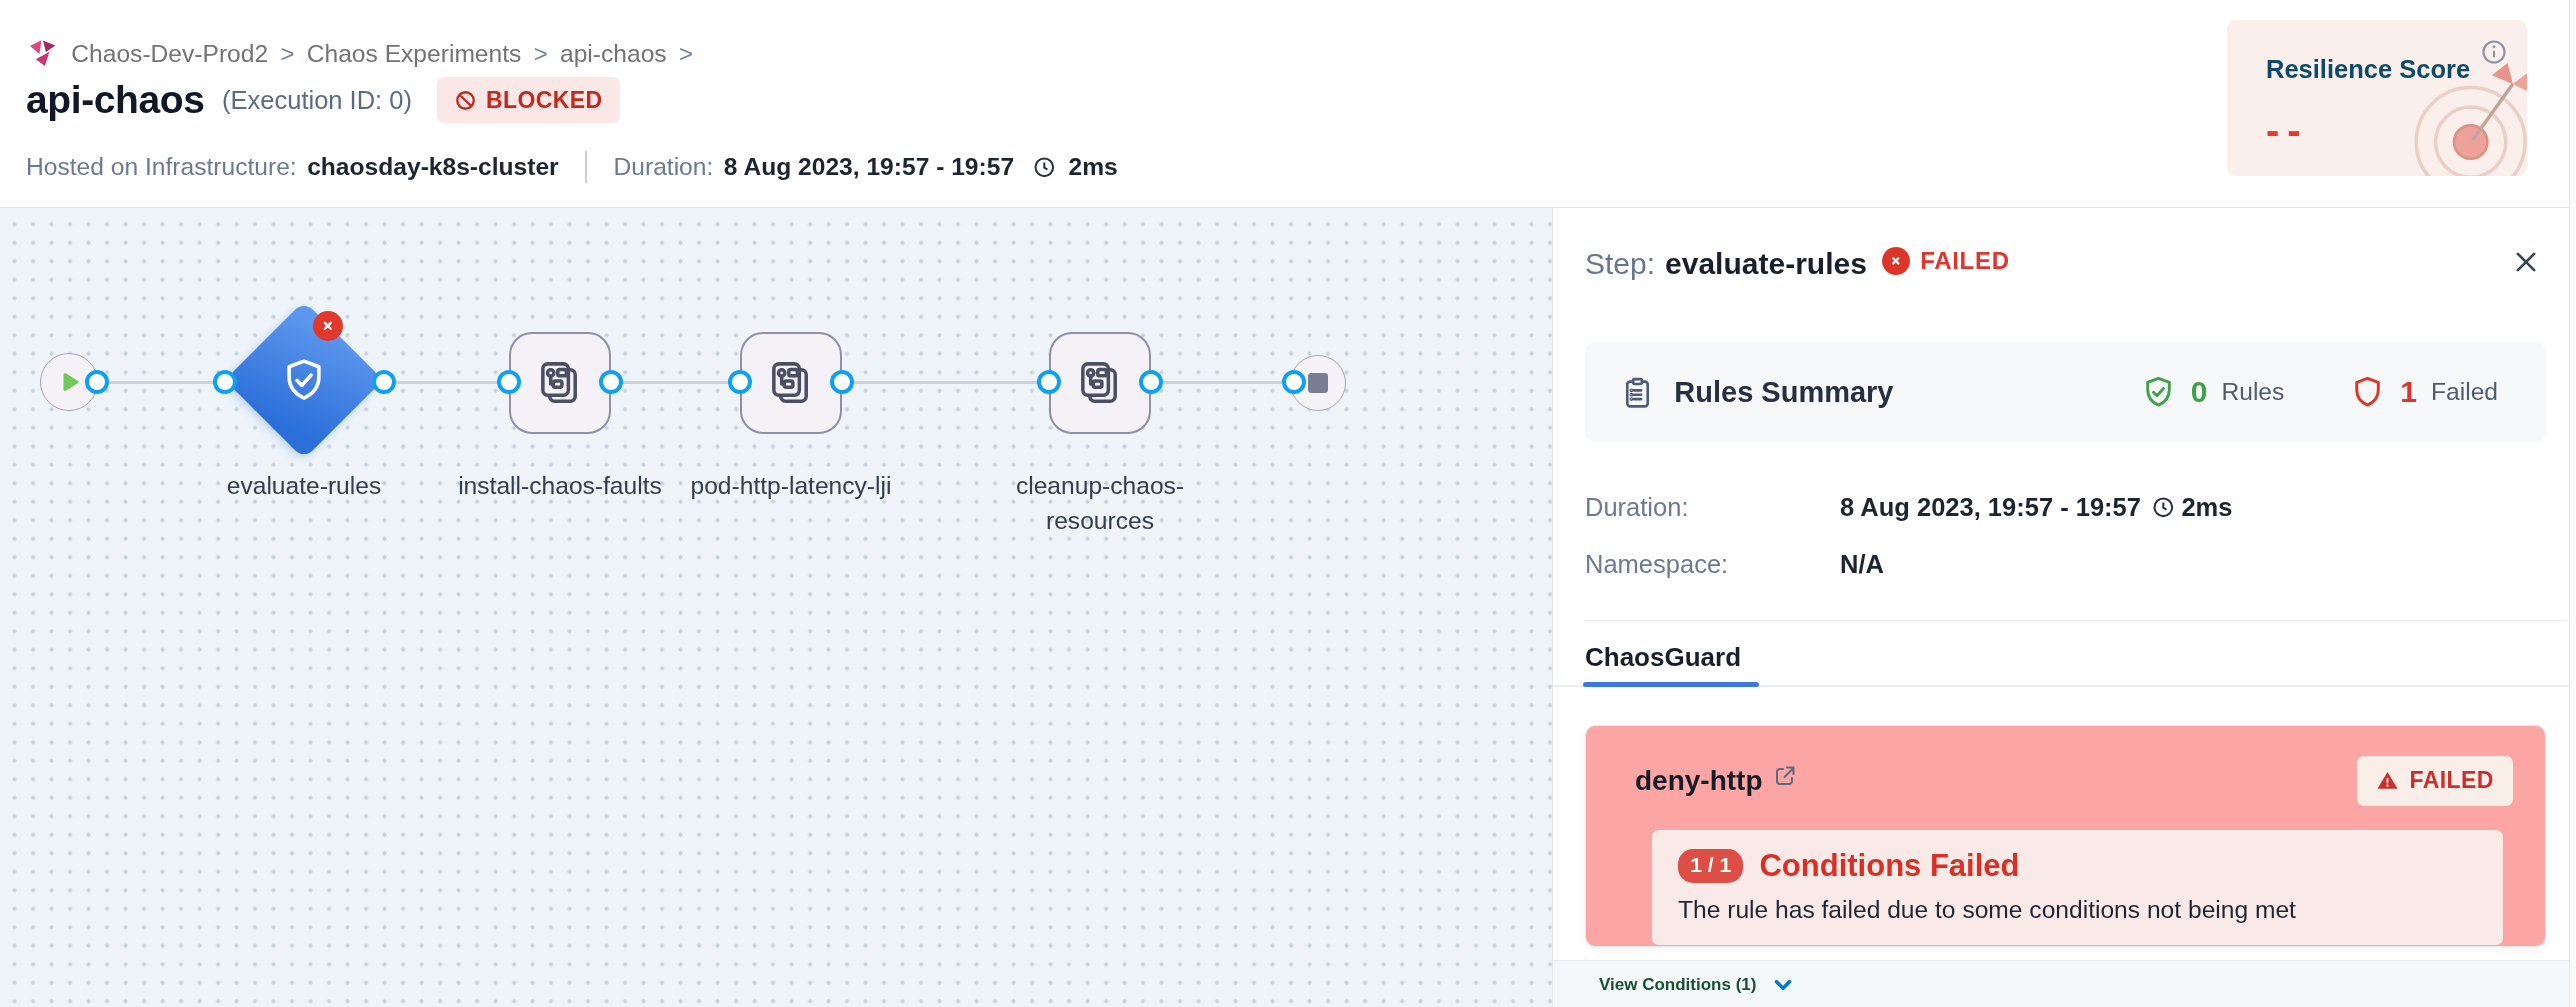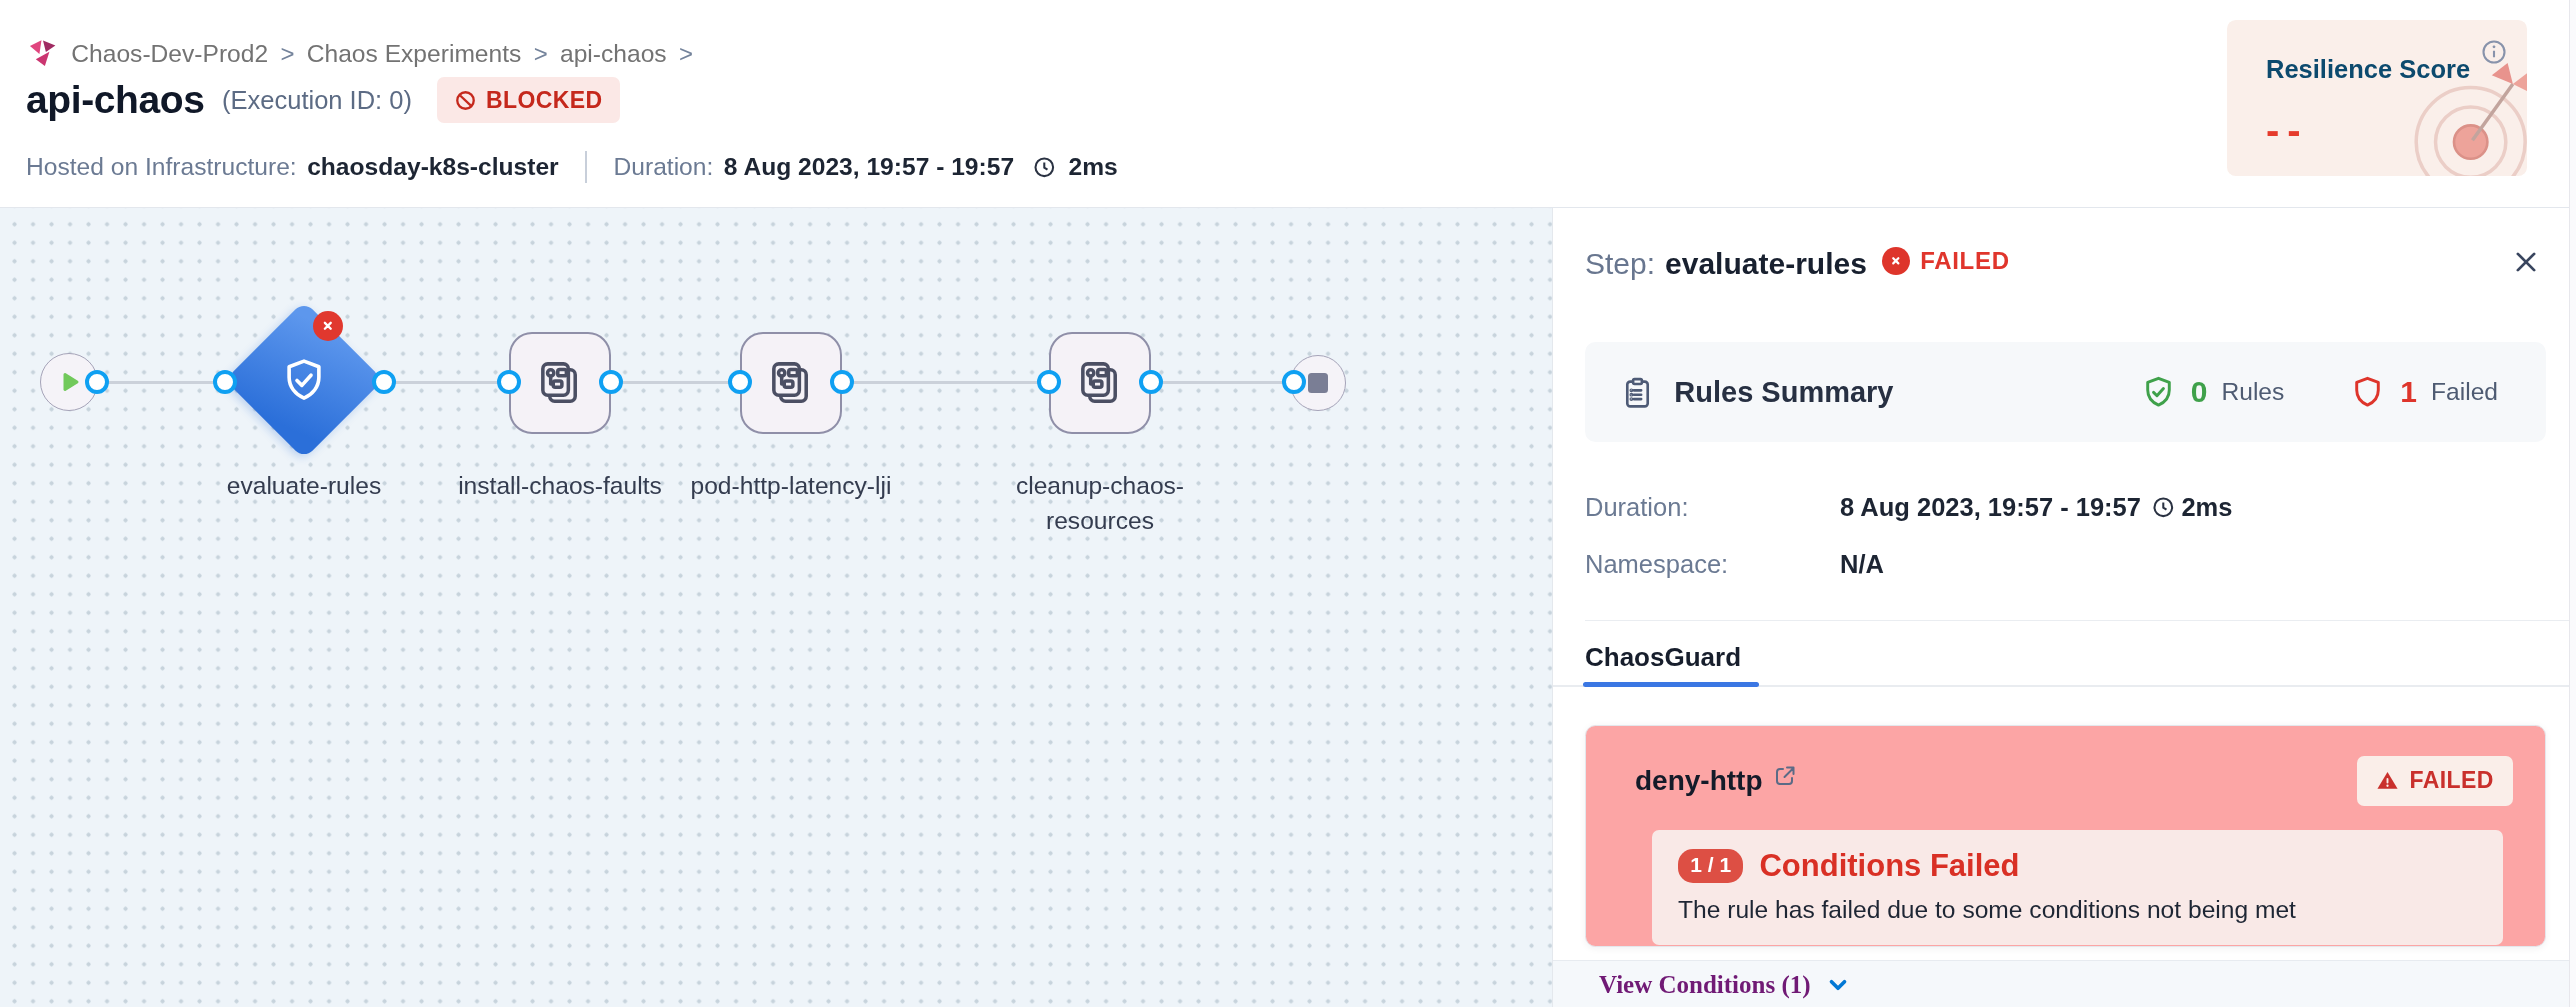--- a/index.html
+++ b/index.html
@@ -94,21 +94,21 @@
   .rule-status-badge { margin-left:auto; display:flex; align-items:center; gap:10.5px; background:#FAEEE9;
     padding:11.4px 19.3px; border-radius:7px; font-size:23px; font-weight:700; color:#C9302C; letter-spacing:0.4px; }
   .rule-msg { margin:24.6px 42px 0 66px; background:#F9E9E7; border-radius:7px; padding:17.6px 26px 21px 26px; }
   .msg-head { display:flex; align-items:center; gap:16px; }
   .cond-pill { background:#DD4F44; color:#fff; font-size:21px; font-weight:700; padding:4.4px 12.3px 6.2px; border-radius:15px; }
   .cond-title { font-size:31px; font-weight:700; color:#D93025; }
   .msg-body { margin-top:12.3px; font-size:24.6px; color:#1E2634; }
 
   .panel-footer { position:absolute; left:0; right:0; bottom:0; height:48px; background:#F5F8FB; border-top:1.8px solid #E7EBF0;
     display:flex; align-items:center; gap:14px; padding-left:46px; cursor:pointer; }
-  .footer-label { font-size:25px; font-weight:600; color:#701a75;font-family:Liberation Serif, serif; }
+  .footer-label { font-size:17px; font-weight:600; color:#14532d; }
 
   .scroll-edge { position:absolute; top:0; right:0; width:7px; height:1008px; background:#FAFAFC; border-left:0.9px solid #E7E7EC; z-index:5; }
 </style>
 </head>
 <body>
 
 <header class="header">
 
   <nav class="breadcrumb">
     <svg width="33" height="33" viewBox="0 0 32 32">

